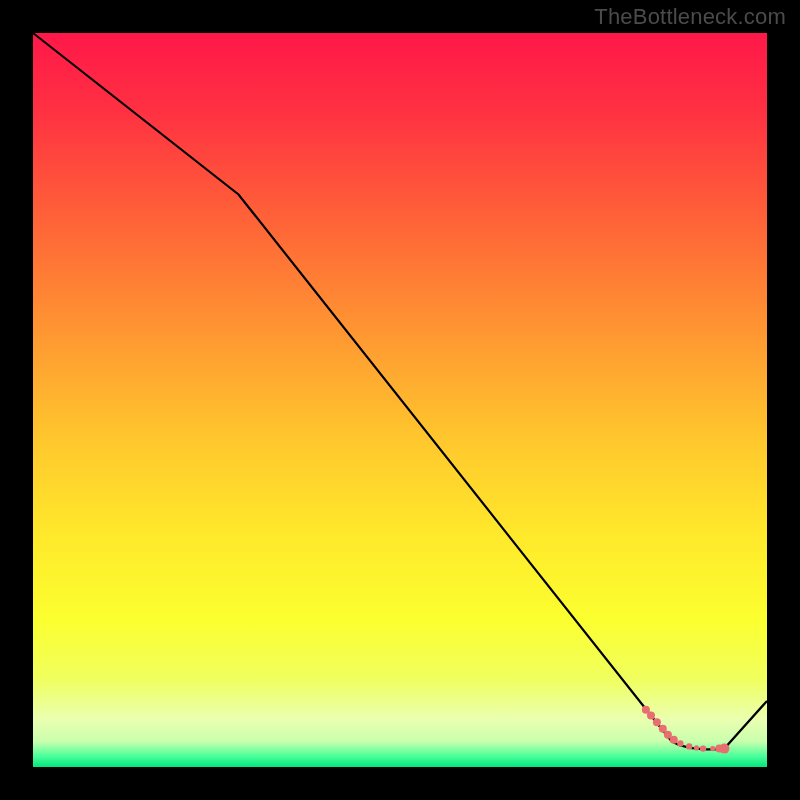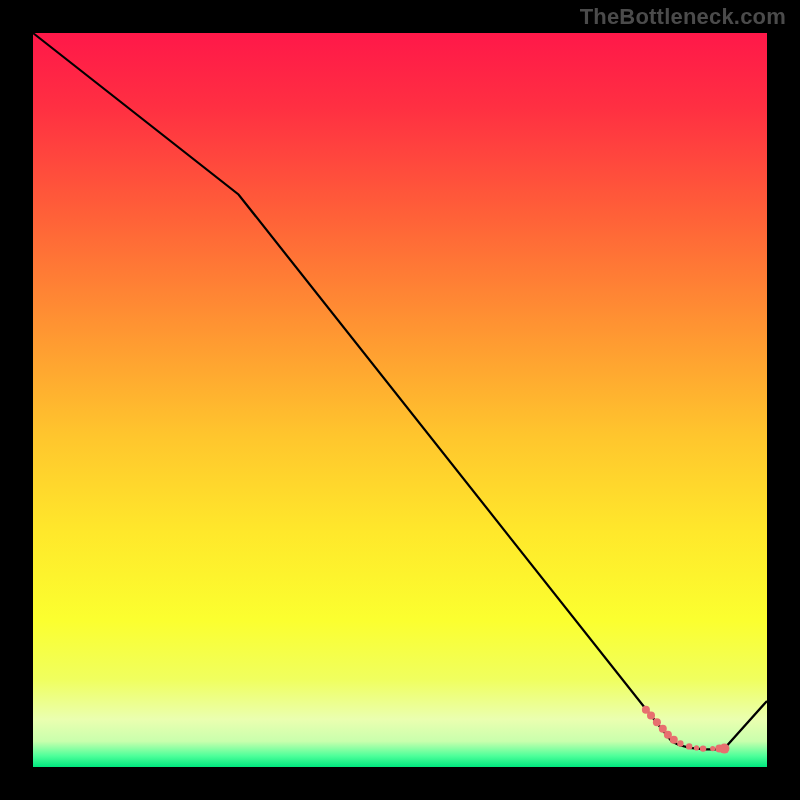--- a/index.html
+++ b/index.html
@@ -15,21 +15,21 @@
     position: relative;
     width: 800px;
     height: 800px;
   }
   .watermark {
     position: absolute;
     top: 4px;
     right: 14px;
     color: #4b4b4b;
     font-size: 22px;
-    font-weight: 700;
+    font-weight: 400;
     letter-spacing: 0.2px;
     user-select: none;
   }
   svg {
     display: block;
   }
 </style>
 </head>
 <body>
 

